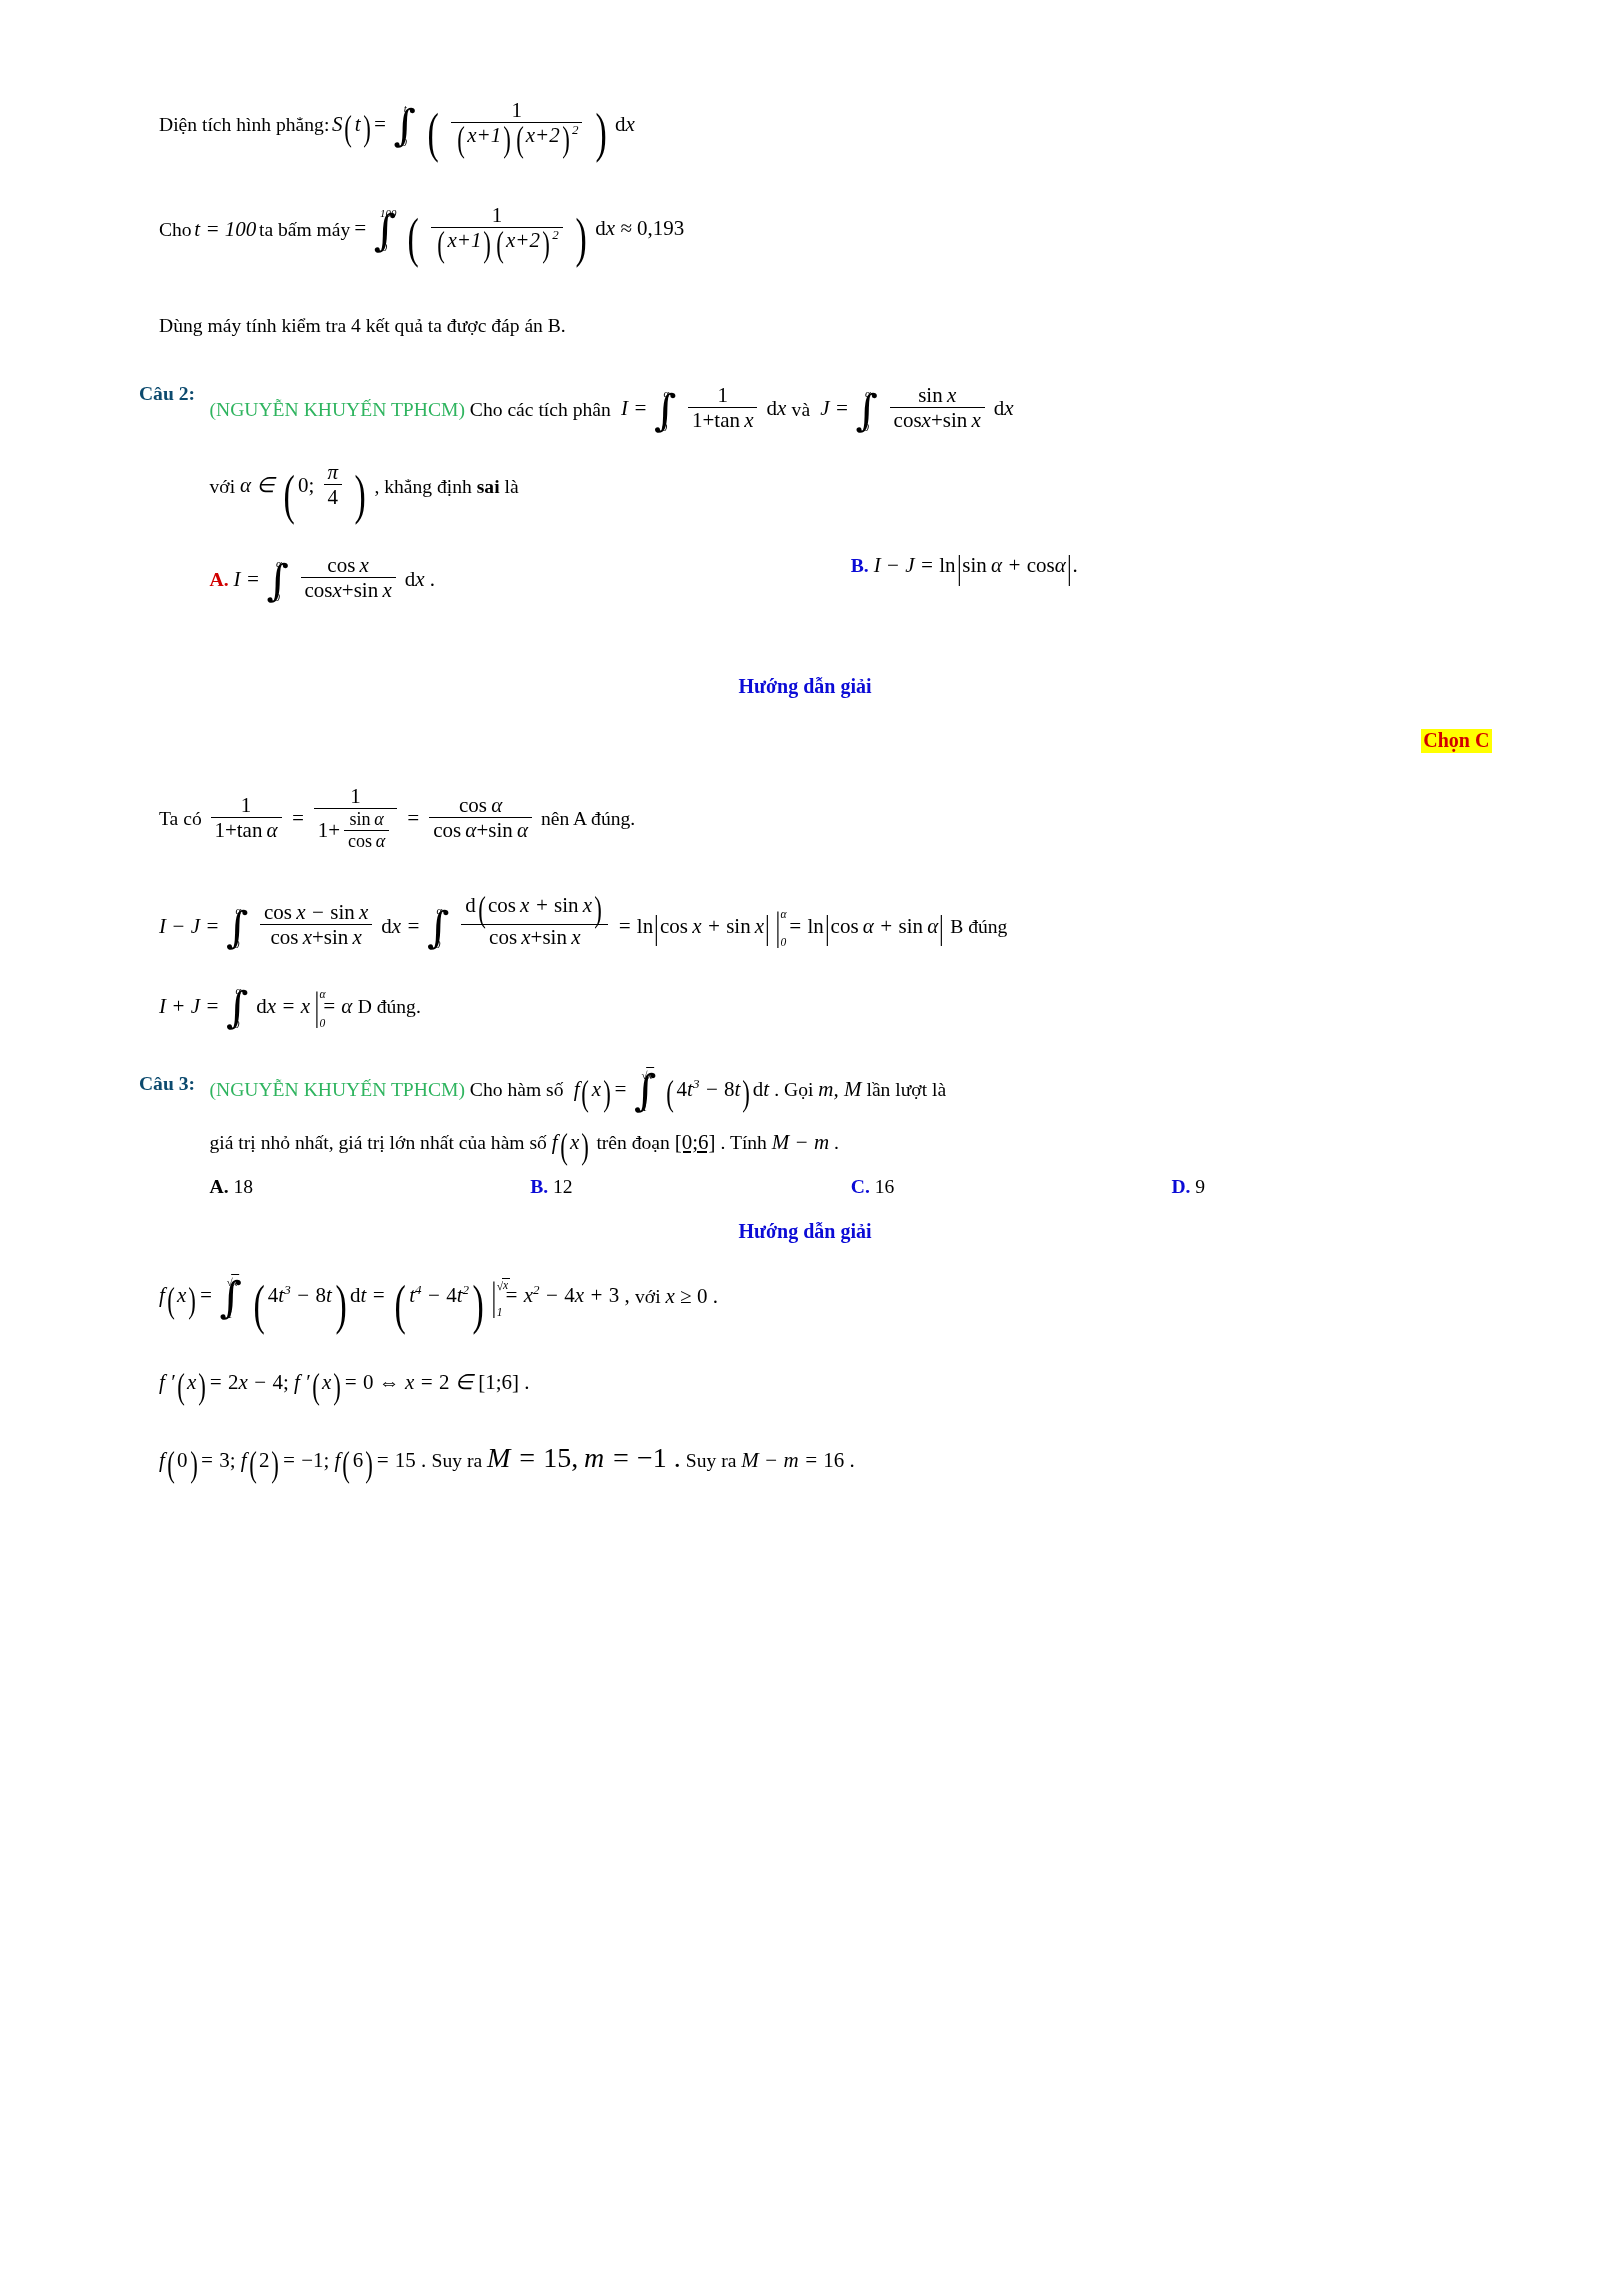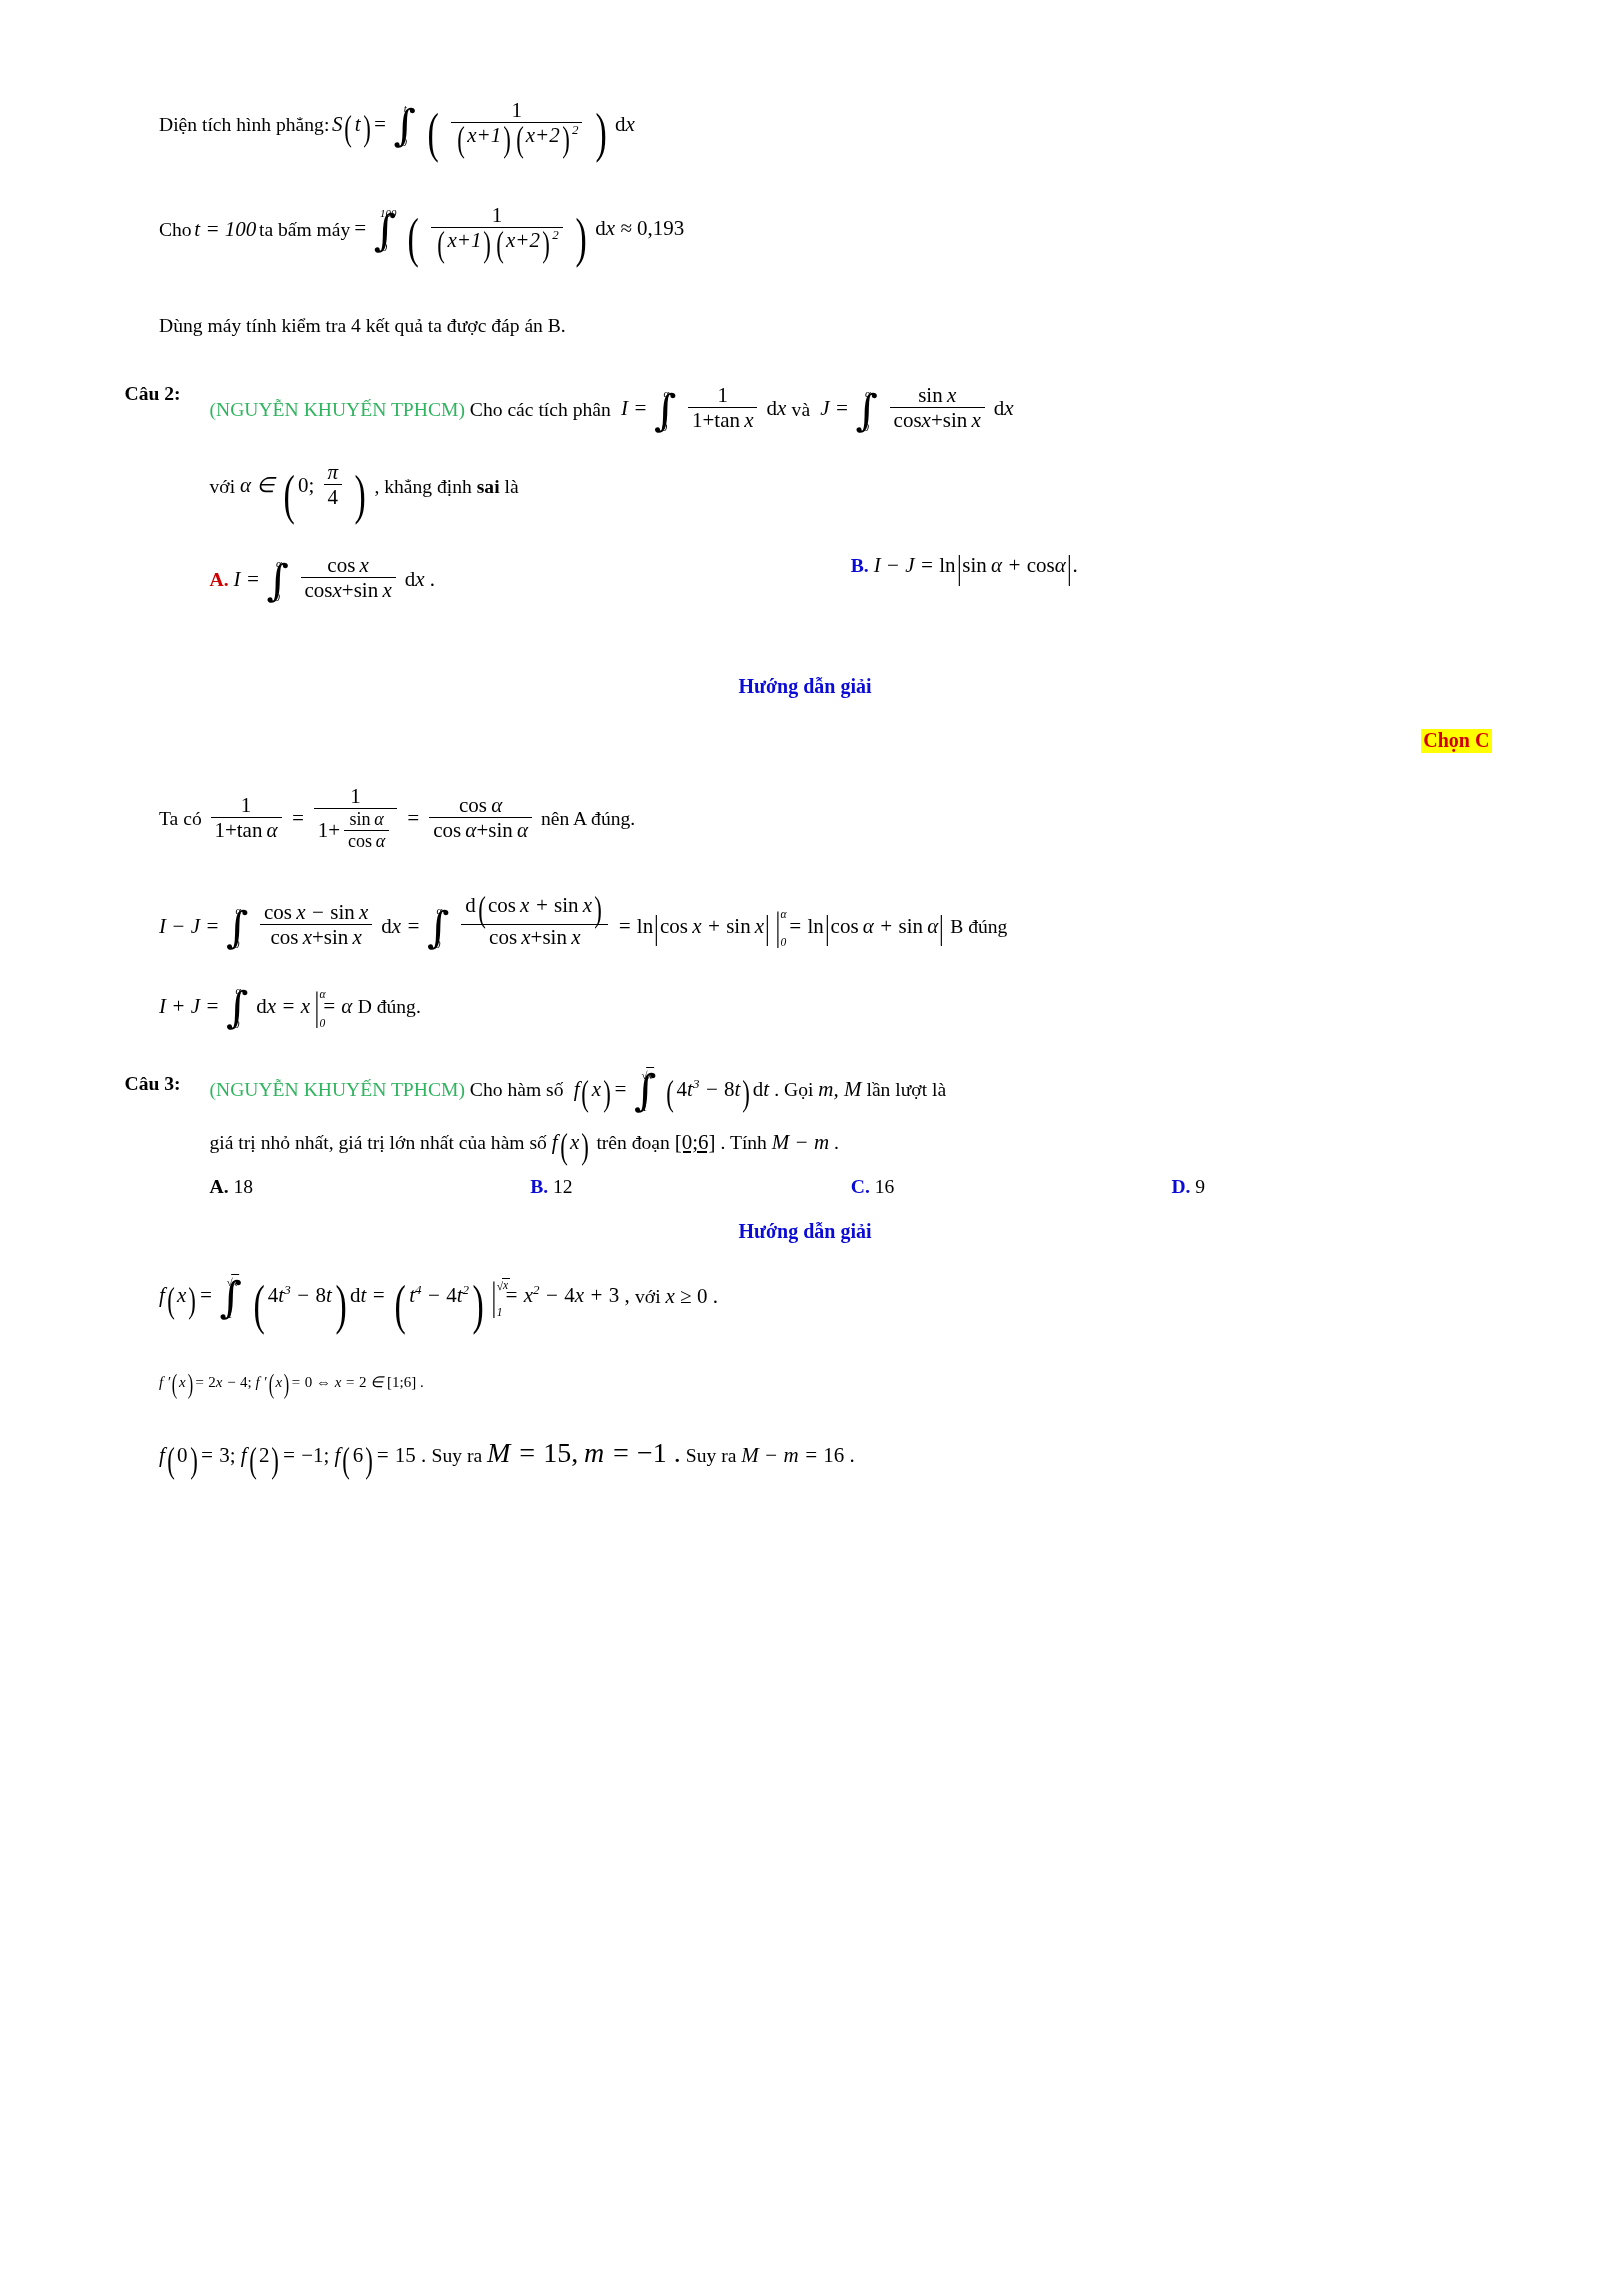--- a/index.html
+++ b/index.html
@@ -109,25 +109,26 @@
     line-height: 1.5;
   }
   .blk { margin-bottom: 38px; }
   .indent { padding-left: 41px; }
   .q-row {
     display: flex;
     align-items: flex-start;
     font-size: 19.6px;
   }
   .q-label {
-    color: #000000;
+    color: #0c4a6e;
     font-weight: bold;
     width: 85px;
     flex: 0 0 85px;
     padding-left: 6.5px;
+    text-align: center;
   }
   .q-body { flex: 1; }
   .src { color: #2fb45f; }
   .guide {
     text-align: center;
     color: #0b0bd6;
     font-weight: bold;
     font-size: 20px;
   }
   .chon {
@@ -345,21 +346,21 @@
       <span class="intg"><span class="lim-top"><span class="radical">√</span><span class="sqrt">x</span></span><span class="sym">∫</span><span class="lim-bot">1</span></span>
       <span class="bigparen">(</span><span class="up">4</span>t<span class="sup up">3</span> − <span class="up">8</span>t<span class="bigparen">)</span><span class="up">d</span>t =
       <span class="bigparen">(</span>t<span class="sup up">4</span> − <span class="up">4</span>t<span class="sup up">2</span><span class="bigparen">)</span><span class="evalbar"><span class="pipe">|</span><span class="et"><span class="radical">√</span><span class="sqrt">x</span></span><span class="eb">1</span></span>
       = x<span class="sup up">2</span> − <span class="up">4</span>x + <span class="up">3</span> <span class="up">,</span>
     </span>
     <span>với</span>
     <span class="math" style="font-size:21px;">x ≥ <span class="up">0 .</span></span>
   </div>
 
   <div class="indent" style="margin-top:41px; font-size:19.6px;">
-    <span class="math" style="font-size:15px;">
+    <span class="math" style="font-size:21px;">
       f ′<span class="mparen">(</span>x<span class="mparen">)</span>= <span class="up">2</span>x − <span class="up">4;</span>&nbsp;f ′<span class="mparen">(</span>x<span class="mparen">)</span>= <span class="up">0</span> ⇔ x = <span class="up">2</span> ∈ <span class="up">[1;6]</span> <span class="up">.</span>
     </span>
   </div>
 
   <div class="indent" style="margin-top:41px; font-size:19.6px;">
     <span class="math" style="font-size:21px;">
       f<span class="mparen">(</span><span class="up">0</span><span class="mparen">)</span>= <span class="up">3;</span>&nbsp;f<span class="mparen">(</span><span class="up">2</span><span class="mparen">)</span>= <span class="up">−1;</span>&nbsp;f<span class="mparen">(</span><span class="up">6</span><span class="mparen">)</span>= <span class="up">15 .</span>
     </span>
     <span>Suy ra</span>
     <span class="math" style="font-size:28px;">M = <span class="up">15,</span> m = <span class="up">−1 .</span></span>

